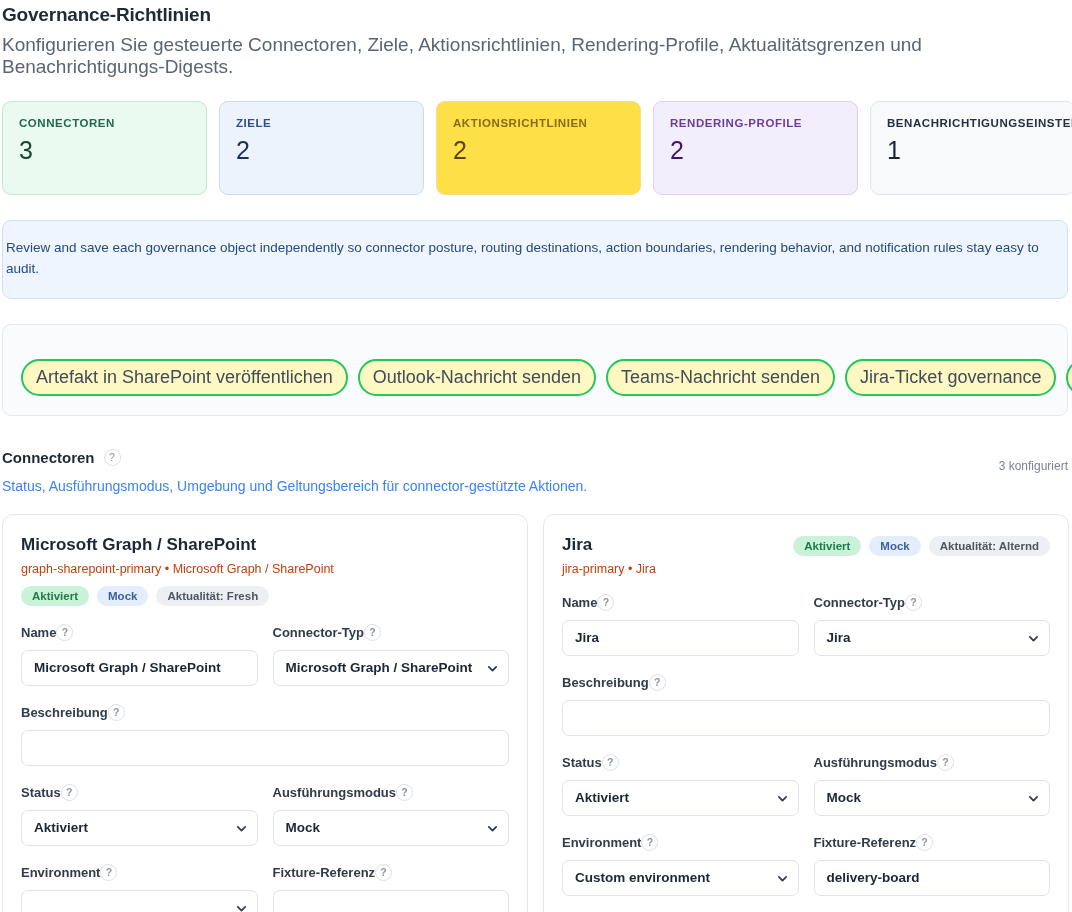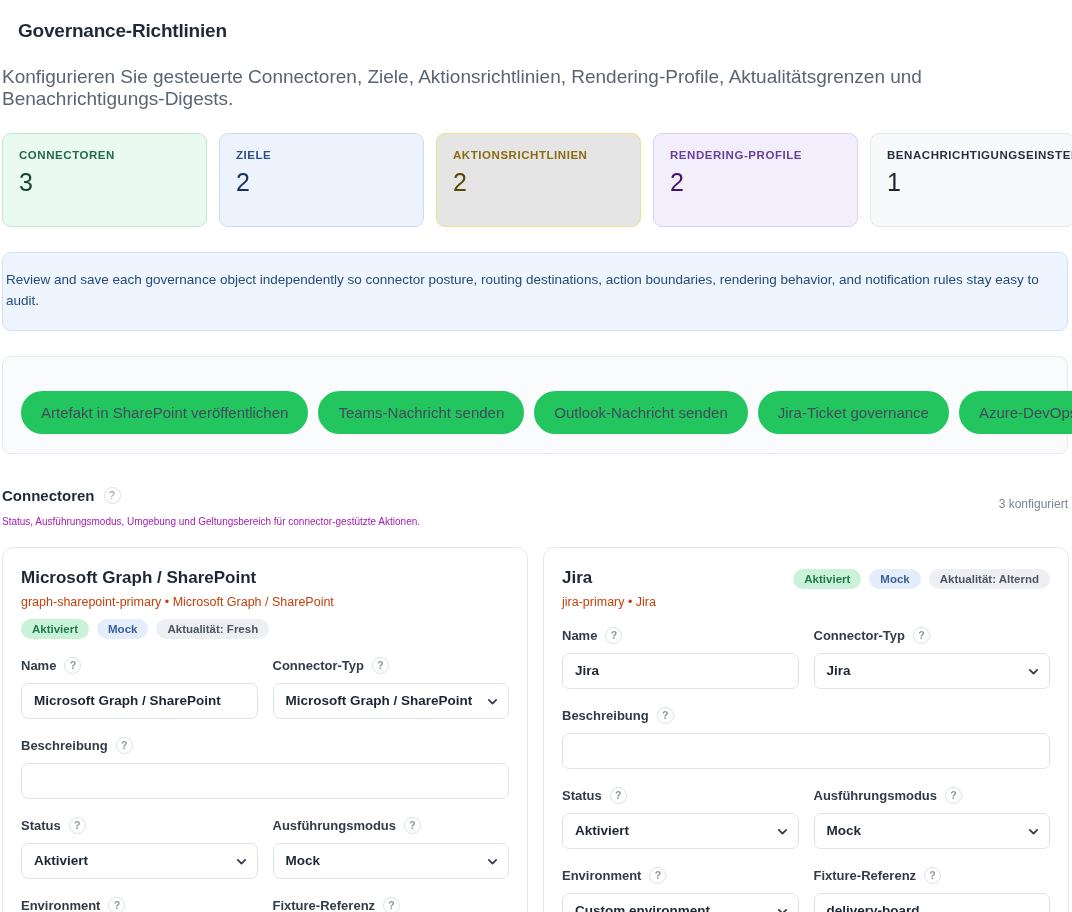--- a/index.html
+++ b/index.html
@@ -11,21 +11,21 @@
     font-family: "Liberation Sans", sans-serif;
     color: #1f2937;
   }
   .page { width: 1072px; height: 912px; padding: 0 0 0 0; overflow: hidden; position: relative; }
 
   
   .page-title {
     font-size: 19px;
     font-weight: 700;
     color: #1f2a37;
-    margin: 16px;
+    margin: 0;
     padding: 4px 0 0 2px;
     letter-spacing: -0.2px;
   }
   .page-sub {
     font-size: 19px;
     color: #5b6472;
     margin: 0;
     padding: 8px 0 0 2px;
   }
 
@@ -60,21 +60,21 @@
     margin-top: 9px;
     color: #1e2430;
     line-height: 1;
   }
   .stat-card.c-green  { background: #eafaf0; border-color: #bfe9d1; }
   .stat-card.c-green  .stat-label { color: #22684a; }
   .stat-card.c-green  .stat-value { color: #17462f; }
   .stat-card.c-blue   { background: #edf3fd; border-color: #c8dcf7; }
   .stat-card.c-blue   .stat-label { color: #2d4f82; }
   .stat-card.c-blue   .stat-value { color: #18305a; }
-  .stat-card.c-amber  { background: #e5e5e5; border-color: #f3dc93; }
+  .stat-card.c-amber  { background: #fde047; border-color: #f3dc93; }
   .stat-card.c-amber  .stat-label { color: #8a6a12; }
   .stat-card.c-amber  .stat-value { color: #5a4406; }
   .stat-card.c-purple { background: #f3eefb; border-color: #ddd0f2; }
   .stat-card.c-purple .stat-label { color: #6a3d9a; }
   .stat-card.c-purple .stat-value { color: #43126f; }
   .stat-card.c-slate  { background: #f7f9fb; border-color: #e1e6ec; }
   .stat-card.c-slate  .stat-label { color: #25303f; }
   .stat-card.c-slate  .stat-value { color: #1b2430; }
 
   
@@ -101,41 +101,41 @@
   }
   .panel-title {
     font-size: 11.5px;
     letter-spacing: 0.55px;
     font-weight: 600;
     color: #4a5565;
     text-transform: uppercase;
   }
   .chip-row { display: flex; gap: 10px; margin-top: 16px; flex-wrap: nowrap; }
   .chip {
-    border: 7px solid #22c55e;
-    background: #22c55e;
+    border: 2px solid #22c55e;
+    background: #fef9c3;
     border-radius: 999px;
     padding: 6px 13px;
-    font-size: 15px;
+    font-size: 18px;
     color: #414b59;
     white-space: nowrap;
   }
 
   
   .section-head {
     margin: 33px 2px 0 2px;
     width: 1066px;
     position: relative;
   }
   .section-title-row { display: flex; align-items: center; gap: 9px; }
   .section-title {
     font-size: 15px; font-weight: 700; color: #1f2a37;
   }
   .section-desc {
-    font-size: 10px; color: #a21caf; margin-top: 12px;
+    font-size: 14px; color: #3b82f6; margin-top: 12px;
   }
   .section-count {
     position: absolute; right: 0; top: 10px;
     font-size: 12px; color: #7b8392;
   }
 
   
   .help-ic {
     display: inline-flex; align-items: center; justify-content: center;
     width: 17px; height: 17px; border-radius: 50%;
@@ -169,21 +169,21 @@
   }
   .badge.b-green { background: #c9f2d8; color: #1f7a4d; }
   .badge.b-blue  { background: #e4edfb; color: #3b5f9e; }
   .badge.b-gray  { background: #edeff2; color: #4c5562; }
 
   
   .fgrid { display: flex; gap: 15px; margin-top: 18px; }
   .fcol { flex: 1 1 0; min-width: 0; }
   .fcol.full { flex: 1 1 100%; }
   .flabel {
-    display: flex; align-items: center; gap: 8px;
+    display: flex; align-items: center; 
     font-size: 13px; font-weight: 600; color: #323b49;
     margin-bottom: 9px;
   }
   .finput, .fselect {
     width: 100%; height: 36px;
     border: 1px solid #dfe3ea; border-radius: 7px;
     background: #fff; font-size: 13.5px; color: #1d2734;
     padding: 0 12px;
     font-family: "Liberation Sans", sans-serif;
     font-weight: 600;
@@ -227,22 +227,22 @@
       <div class="stat-label">BENACHRICHTIGUNGSEINSTELLUNGEN</div>
       <div class="stat-value">1</div>
     </div>
   </div>
 
   <div class="info-banner">Review and save each governance object independently so connector posture, routing destinations, action boundaries, rendering behavior, and notification rules stay easy to audit.</div>
 
   <div class="panel">
     <div class="chip-row">
       <span class="chip">Artefakt in SharePoint veröffentlichen</span>
+      <span class="chip">Outlook-Nachricht senden</span>
       <span class="chip">Teams-Nachricht senden</span>
-      <span class="chip">Outlook-Nachricht senden</span>
       <span class="chip">Jira-Ticket governance</span>
       <span class="chip">Azure-DevOps-Ticket erstellen</span>
       <span class="chip">Kalender-Follow-up erstellen</span>
     </div>
   </div>
 
   <div class="section-head">
     <div class="section-title-row">
       <span class="section-title">Connectoren</span>
       <span class="help-ic">?</span>

